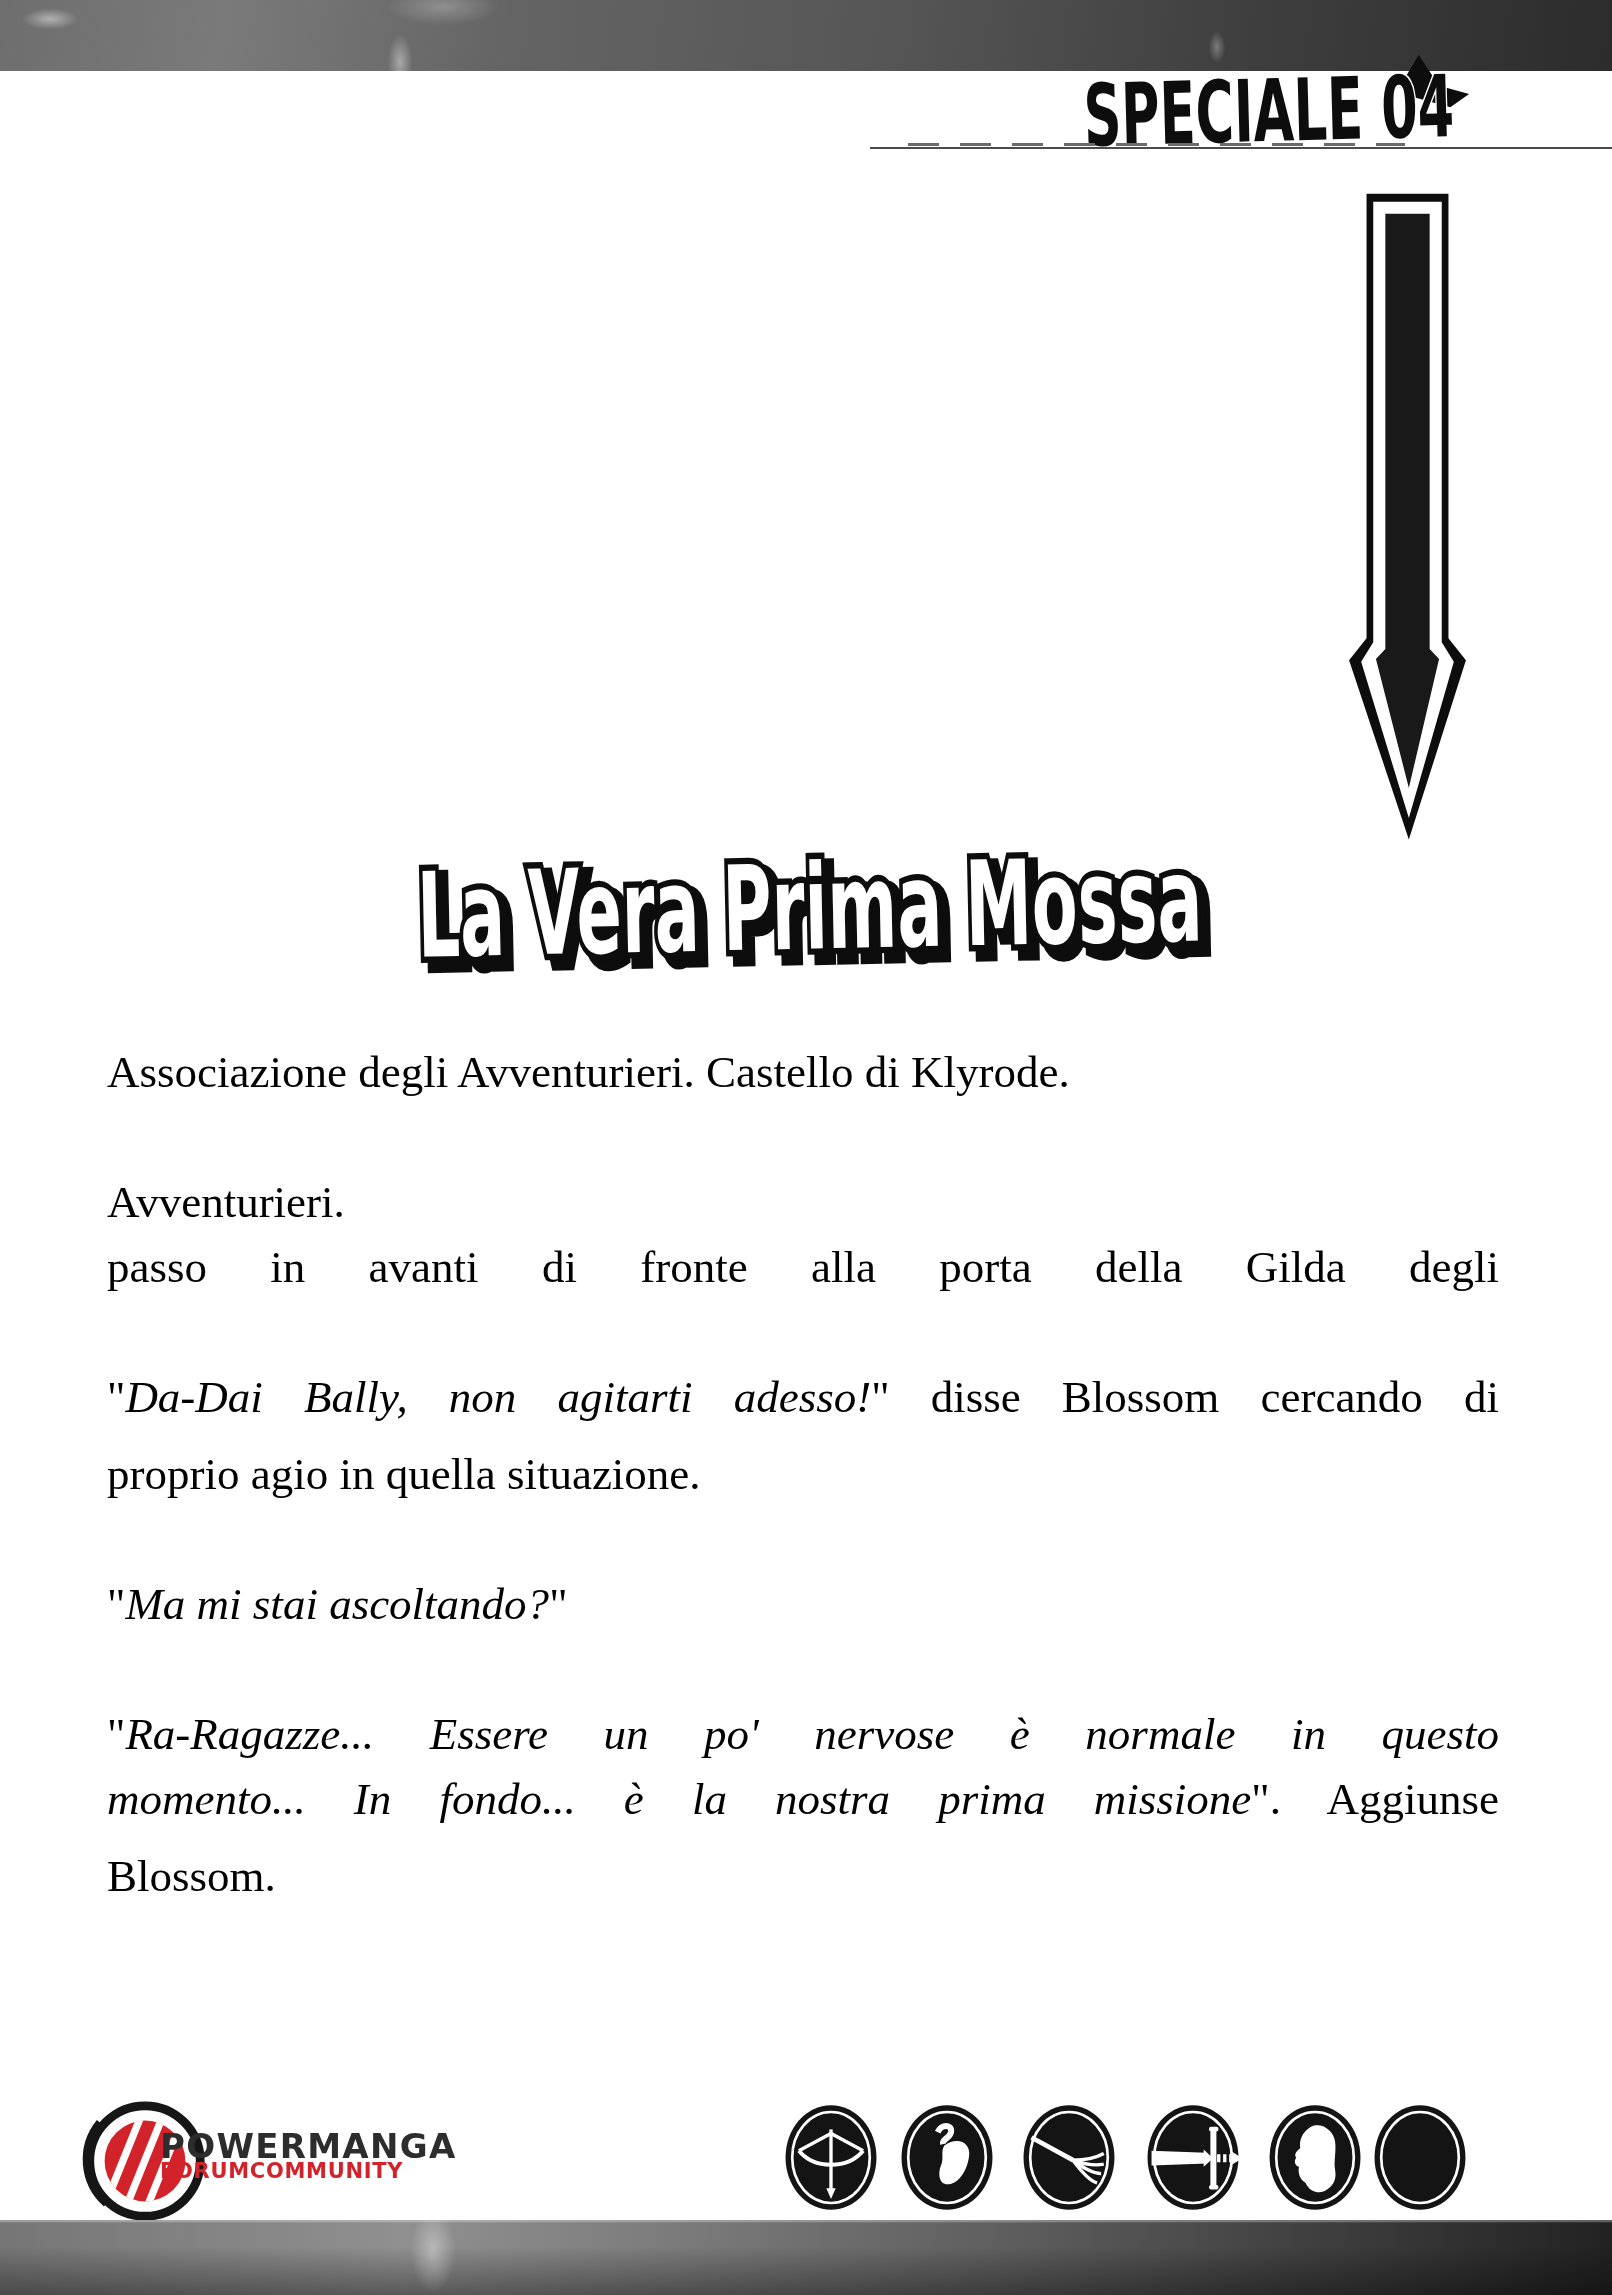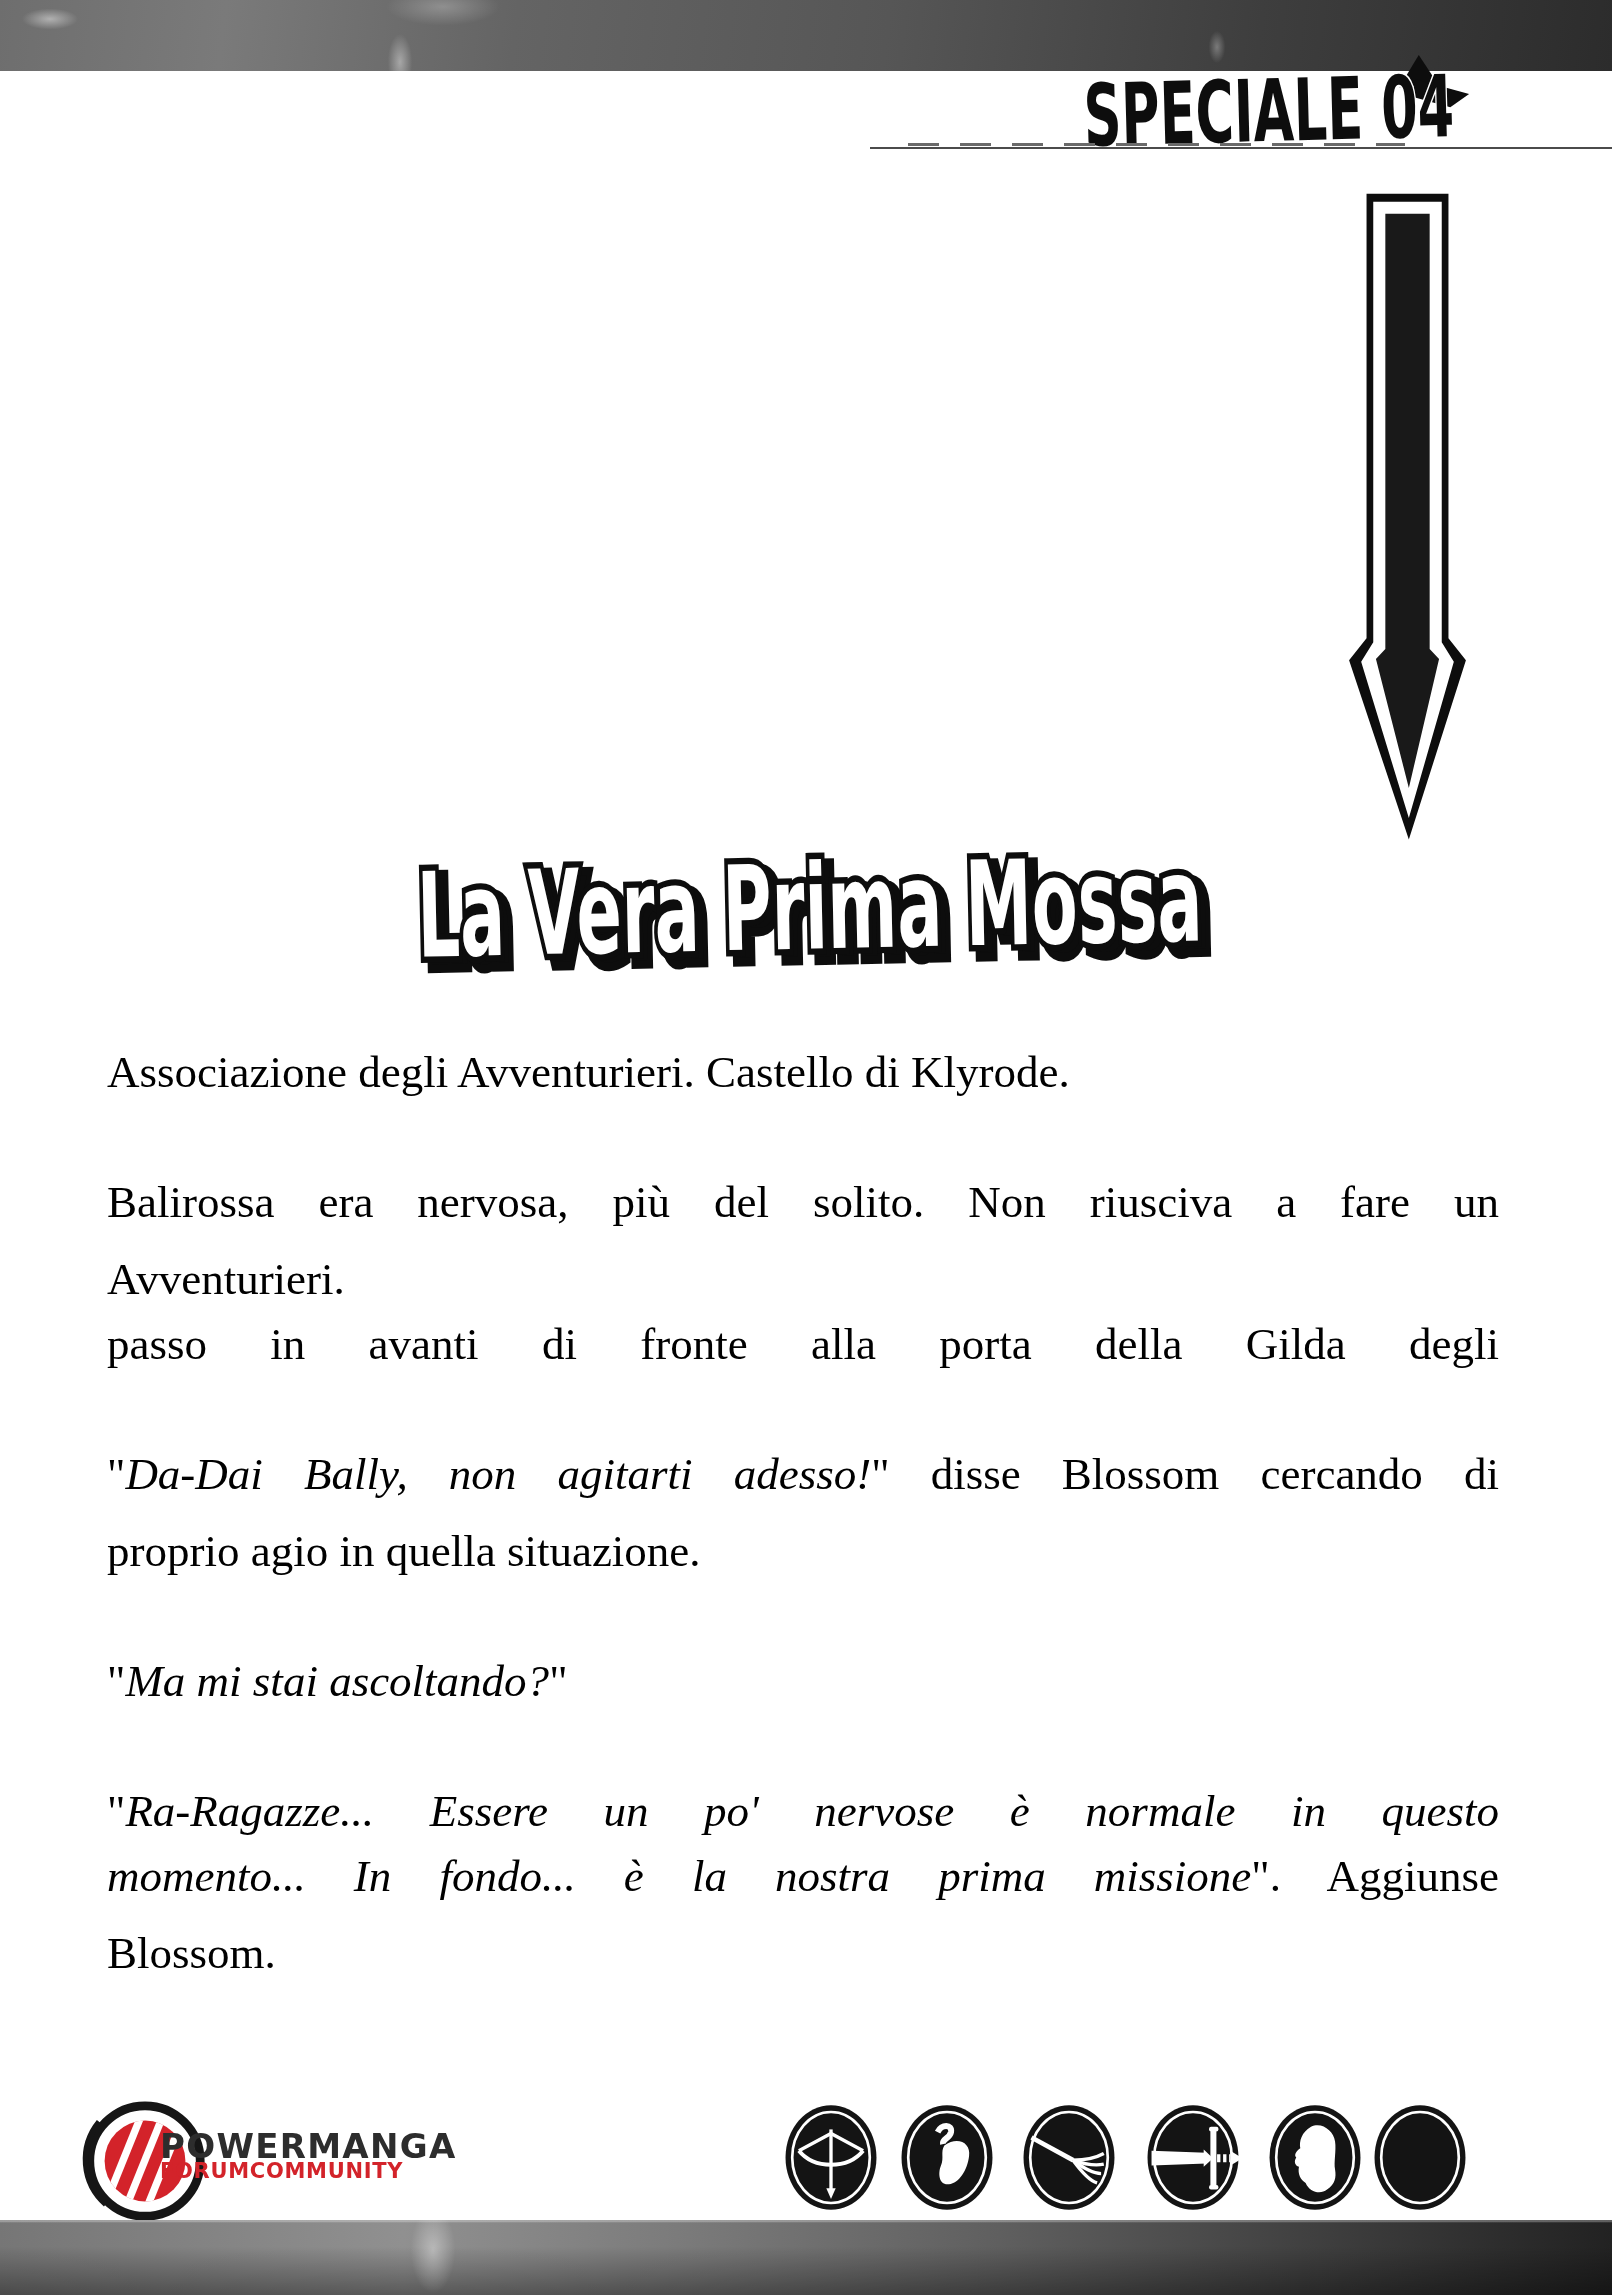--- a/index.html
+++ b/index.html
@@ -78,21 +78,20 @@
       <text id="title-shadow" x="74" y="184" font-size="175" textLength="1170" lengthAdjust="spacingAndGlyphs">La Vera Prima Mossa</text>
       <text id="title-front" x="62" y="172" font-size="175" textLength="1170" lengthAdjust="spacingAndGlyphs">La Vera Prima Mossa</text>
     </g>
   </svg>
 
   <div id="body-text">
       <div class="para">
         <div class="line last"><span>Associazione degli Avventurieri. Castello di Klyrode.</span></div>
       </div>
       <div class="para">
-        <div class="line"><span>Balirossa era nervosa, più del solito. Non riusciva a fare un</span></div>
         <div class="line last"><span>Avventurieri.</span></div>
         <div class="line"><span>passo in avanti di fronte alla porta della Gilda degli</span></div>
       </div>
       <div class="para">
         <div class="line"><span>"</span><em>Da-Dai Bally, non agitarti adesso!</em><span>" disse Blossom cercando di</span></div>
         <div class="line last"><span>proprio agio in quella situazione.</span></div>
       </div>
       <div class="para">
         <div class="line last"><span>"</span><em>Ma mi stai ascoltando?</em><span>"</span></div>
       </div>

